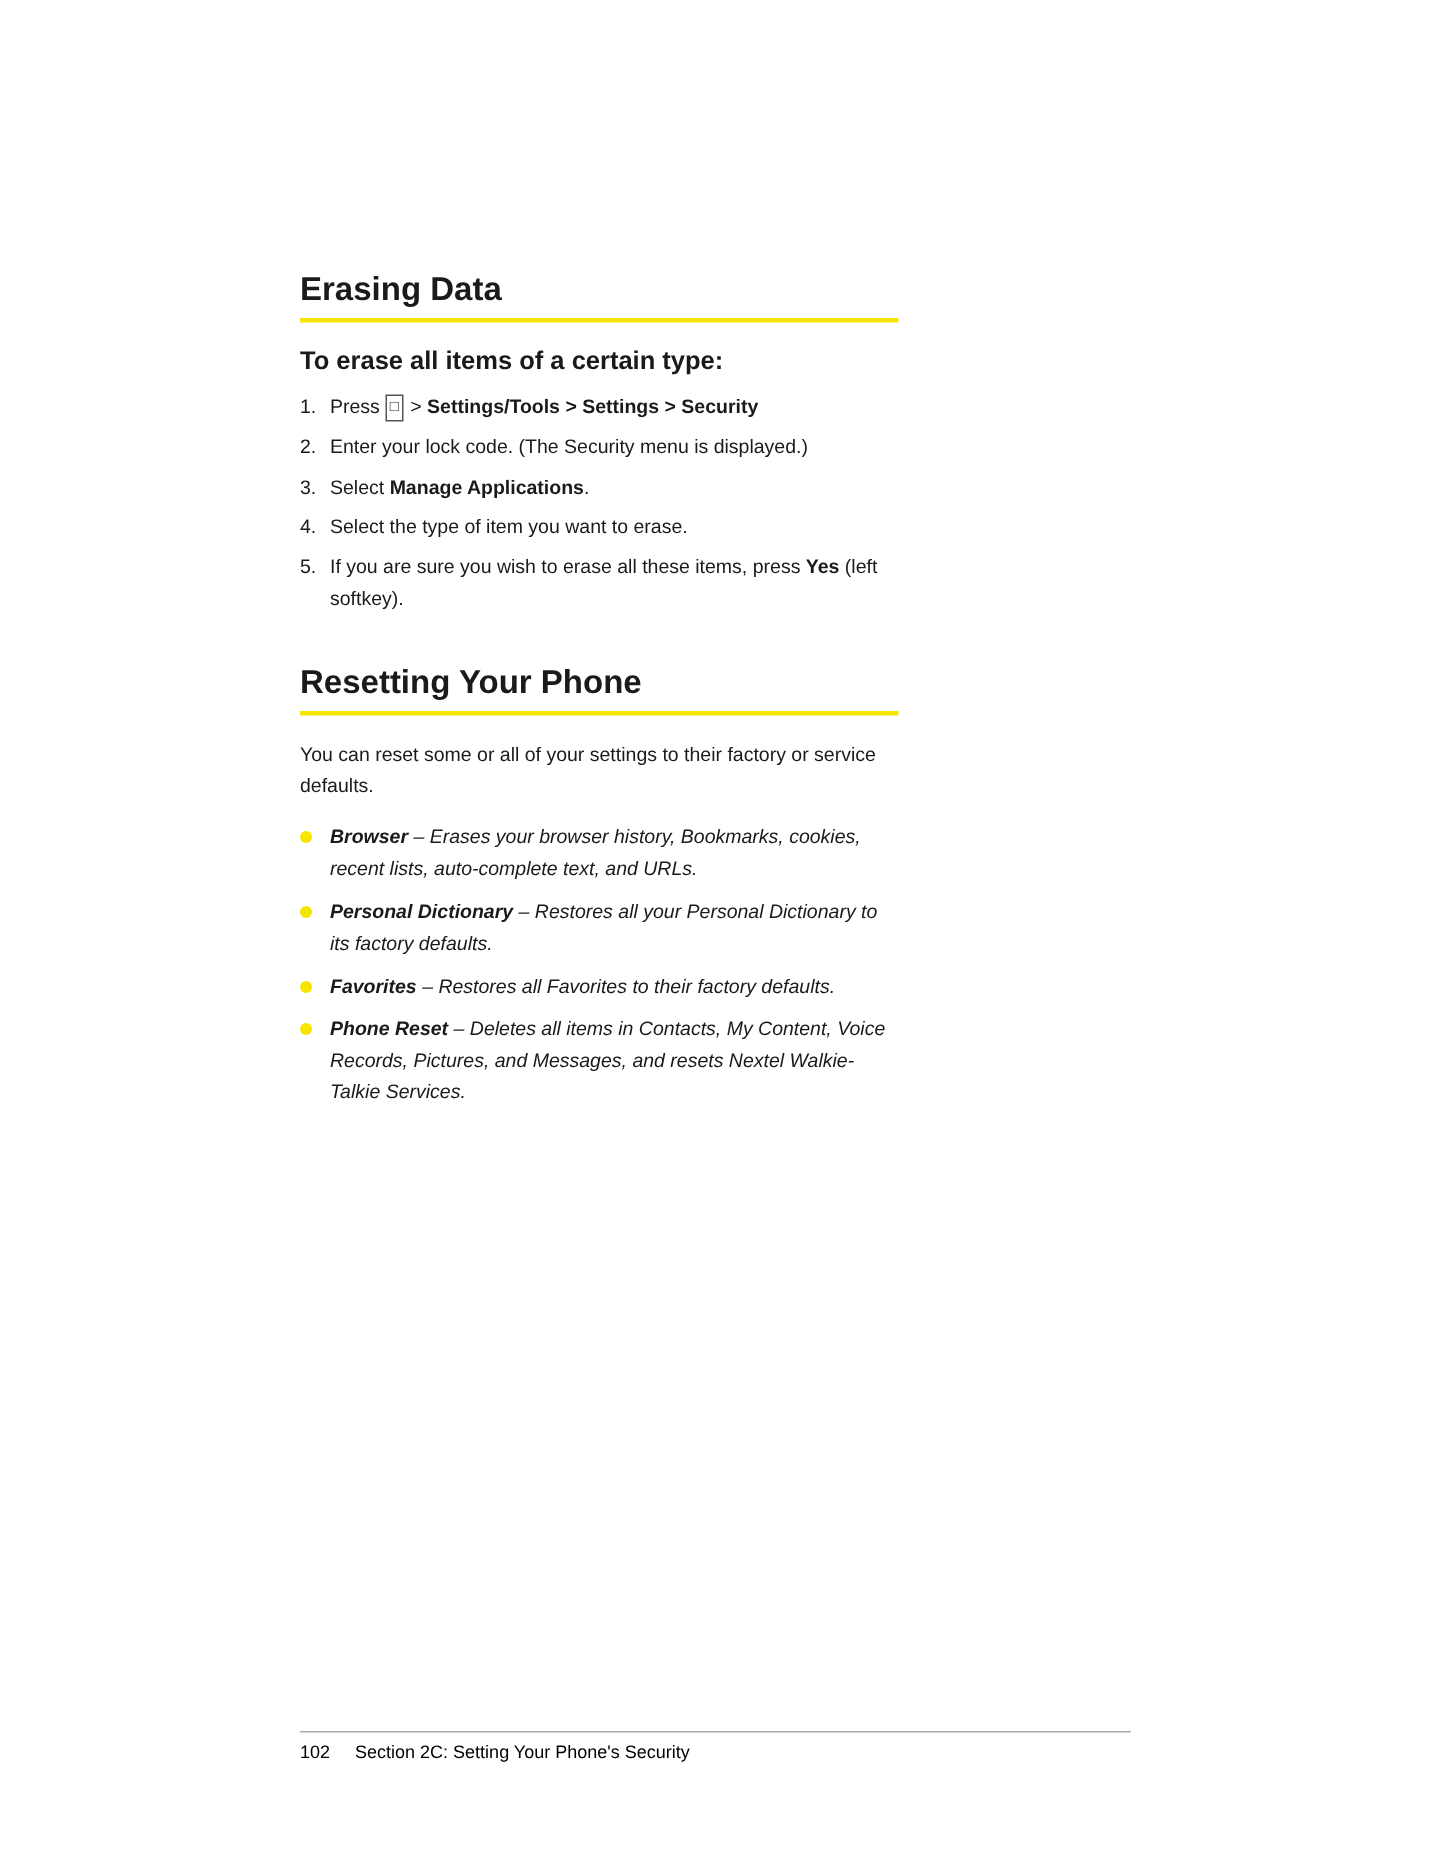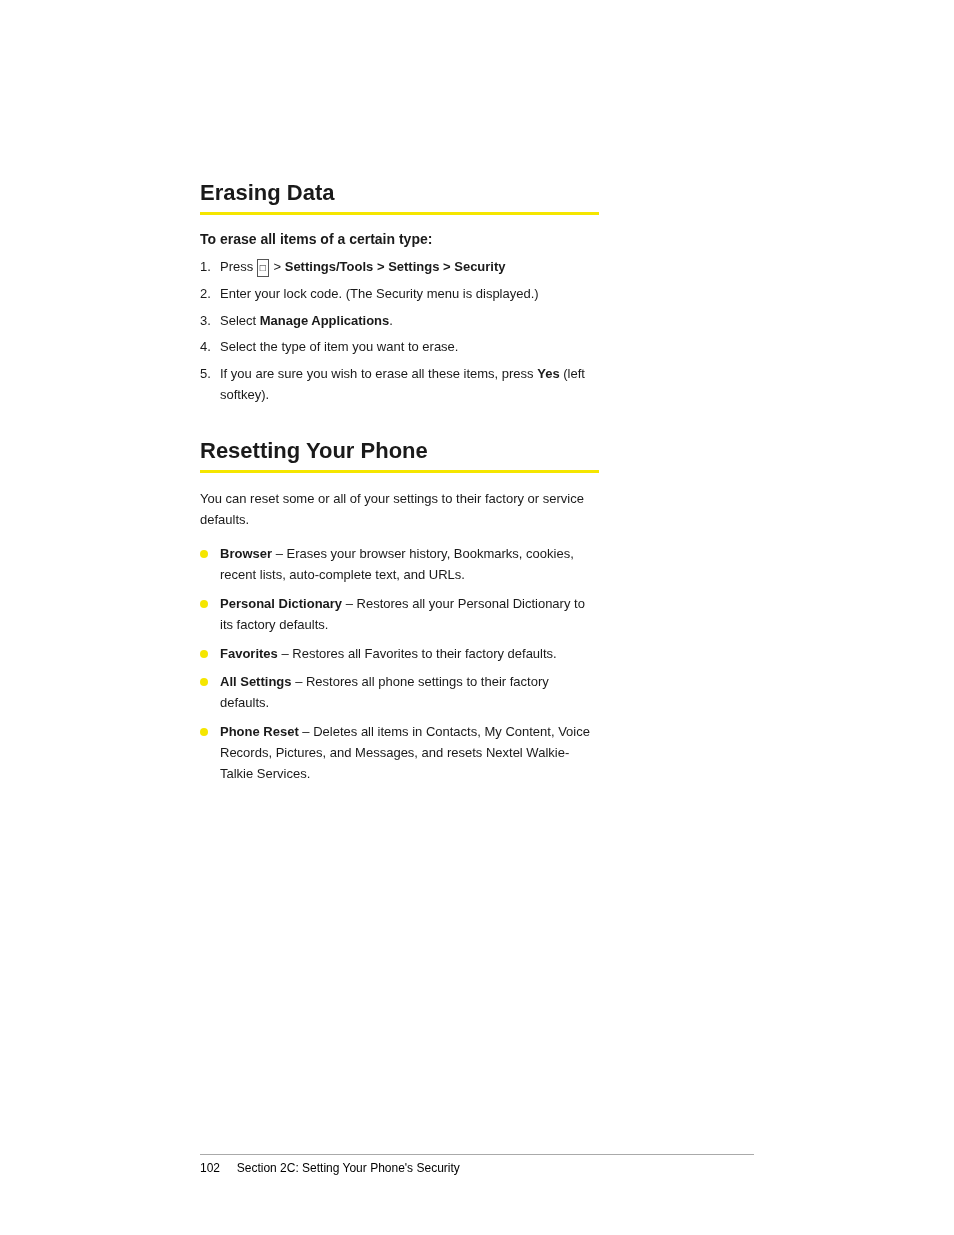--- a/index.html
+++ b/index.html
@@ -49,21 +49,21 @@
     }
 
     .section-intro {
       font-size: 13px;
       color: #1a1a1a;
       line-height: 1.6;
       margin-bottom: 14px;
     }
 
     .section-instruction {
-      font-size: 14px;
+      font-size: 17px;
       font-weight: bold;
       margin-bottom: 10px;
     }
 
     .steps-list {
       list-style: none;
       padding: 0;
       margin: 0 0 0 0;
     }
 
@@ -96,20 +96,21 @@
       padding: 0;
       margin: 0;
     }
 
     .bullet-list li {
       font-size: 13px;
       line-height: 1.6;
       margin-bottom: 8px;
       padding-left: 20px;
       position: relative;
+      font-style: italic;
     }
 
     .bullet-list li::before {
       content: '';
       position: absolute;
       left: 0;
       top: 6px;
       width: 8px;
       height: 8px;
       background: #f5e600;
@@ -178,23 +179,20 @@
         <li>
           <strong>Browser</strong><span> – Erases your browser history, Bookmarks, cookies, recent lists, auto-complete text, and URLs.</span>
         </li>
         <li>
           <strong>Personal Dictionary</strong><span> – Restores all your Personal Dictionary to its factory defaults.</span>
         </li>
         <li>
           <strong>Favorites</strong><span> – Restores all Favorites to their factory defaults.</span>
         </li>
         <li>
-          <strong>All Settings</strong><span> – Restores all phone settings to their factory defaults.</span>
-        </li>
-        <li>
           <strong>Phone Reset</strong><span> – Deletes all items in Contacts, My Content, Voice Records, Pictures, and Messages, and resets Nextel Walkie-Talkie Services.</span>
         </li>
       </ul>
     </div>
 
   </div>
 
   <div class="page-footer">
     <hr class="footer-divider">
     <span>102</span>&nbsp;&nbsp;&nbsp;&nbsp;

